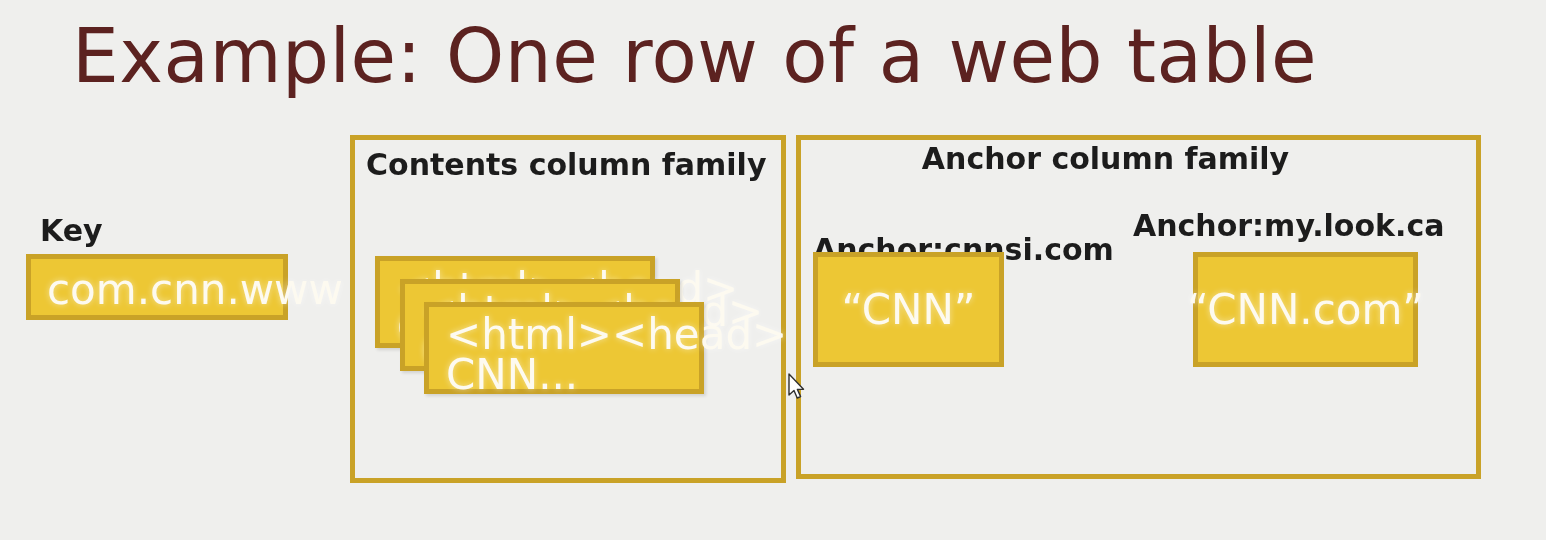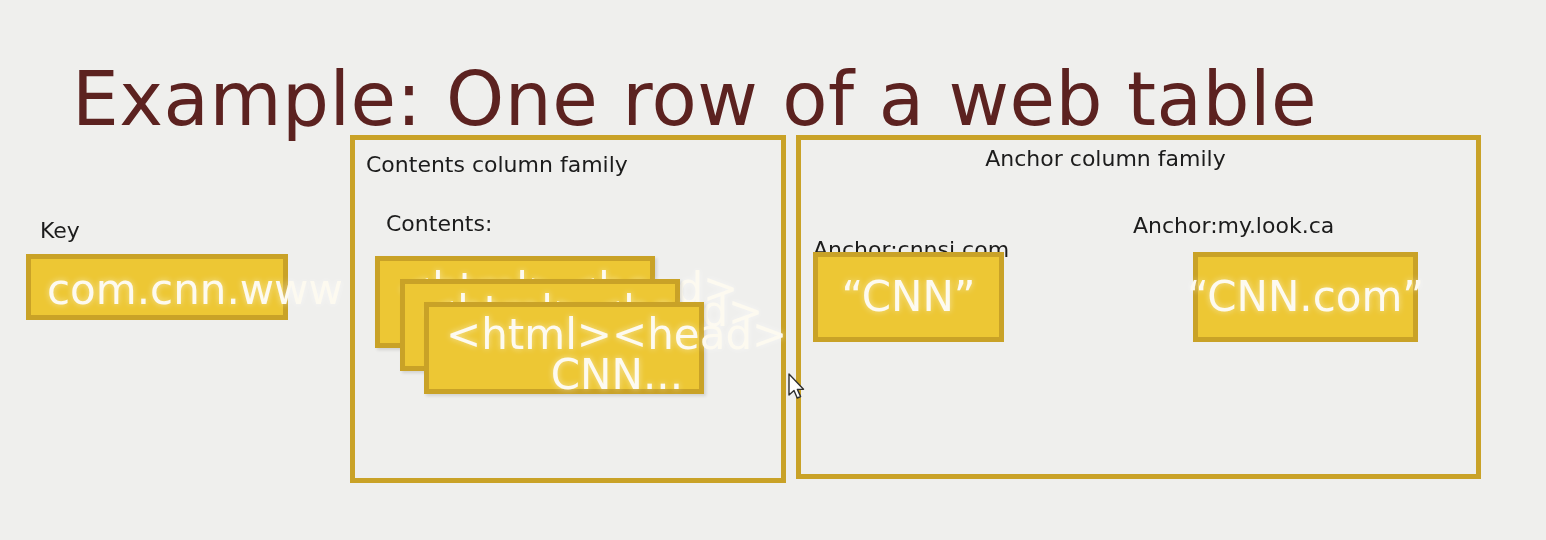--- a/index.html
+++ b/index.html
@@ -26,31 +26,31 @@
     left: 72px;
     top: 8px;
     width: 1400px;
     font-size: 74px;
     line-height: 96px;
     letter-spacing: 0.5px;
     color: #5c2220;
     font-family: "DejaVu Sans", sans-serif;
     font-weight: 400;
     white-space: nowrap;
-    margin-top: 43px;
   }
 
   
   .label {
     position: absolute;
     color: #1c1c1c;
-    font-size: 22px;
+    font-size: 30px;
     line-height: 36px;
     white-space: nowrap;
     font-family: "DejaVu Sans", sans-serif;
+    font-weight: bold;
   }
 
   
   .family-box {
     position: absolute;
     box-sizing: border-box;
     border: 5px solid #c9a227;
     background: transparent;
   }
   #contents-family-box {
@@ -92,28 +92,28 @@
   .stack-cell {
     width: 280px;
     height: 92px;
     padding: 8px 16px 0 17px;
     box-shadow: 2px 2px 3px rgba(0,0,0,0.12);
   }
   #contents-cell-3 { left: 375px; top: 256px; z-index: 1; }
   #contents-cell-2 { left: 400px; top: 279px; z-index: 2; }
   #contents-cell-1 { left: 424px; top: 302px; z-index: 3; }
   .stack-cell .line1 { display: block; }
-  .stack-cell .line2 { display: block; text-align: right; }
+  .stack-cell .line2 { display: block; }
 
   
   .anchor-cell {
     display: flex;
     align-items: center;
     justify-content: center;
-    height: 90px;
+    height: 115px;
   }
   #anchor-cell-cnnsi   { left: 813px;  top: 252px; width: 191px; }
   #anchor-cell-mylook  { left: 1193px; top: 252px; width: 225px; }
 
   
   #key-label               { left: 40px;  top: 213px; }
   #contents-family-label   { left: 366px; top: 147px; }
   #contents-col-label      { left: 386px; top: 206px; }
   #anchor-family-label     { left: 796px; top: 141px; width: 619px; text-align: center; }
   #anchor-label-cnnsi      { left: 813px; top: 208px; margin-top: 24px; }
@@ -138,21 +138,20 @@
   <div id="slide-title">Example: One row of a web table</div>
 
   <div class="label" id="key-label">Key</div>
 
   <div class="cell" id="key-cell">com.cnn.www</div>
 
   <div class="family-box" id="contents-family-box"></div>
 
   <div class="label" id="contents-family-label">Contents column family</div>
 
-  <div class="label" id="contents-col-label">Contents:</div>
 
   <div class="cell stack-cell" id="contents-cell-3">
     <span class="line1">&lt;html&gt;&lt;head&gt;</span>
     <span class="line2">CNN...</span>
   </div>
 
   <div class="cell stack-cell" id="contents-cell-2">
     <span class="line1">&lt;html&gt;&lt;head&gt;</span>
     <span class="line2">CNN...</span>
   </div>

